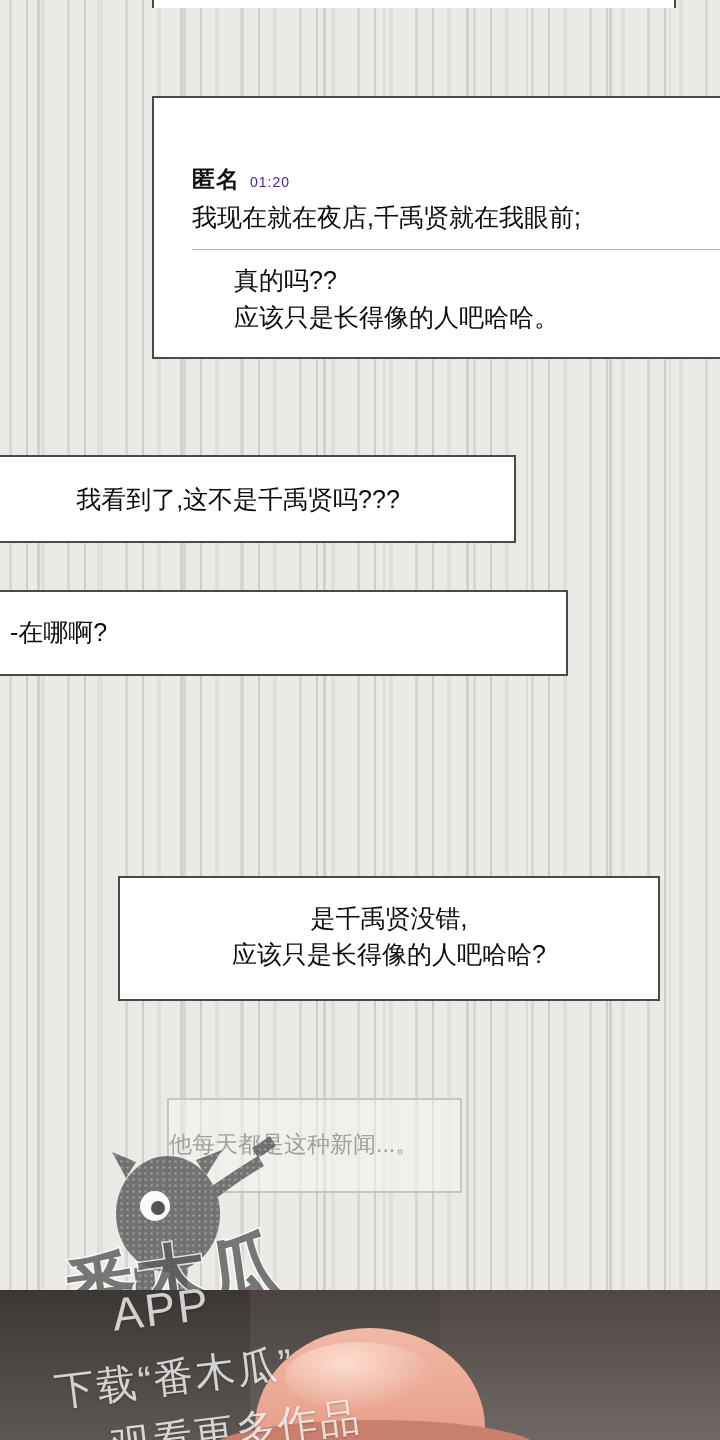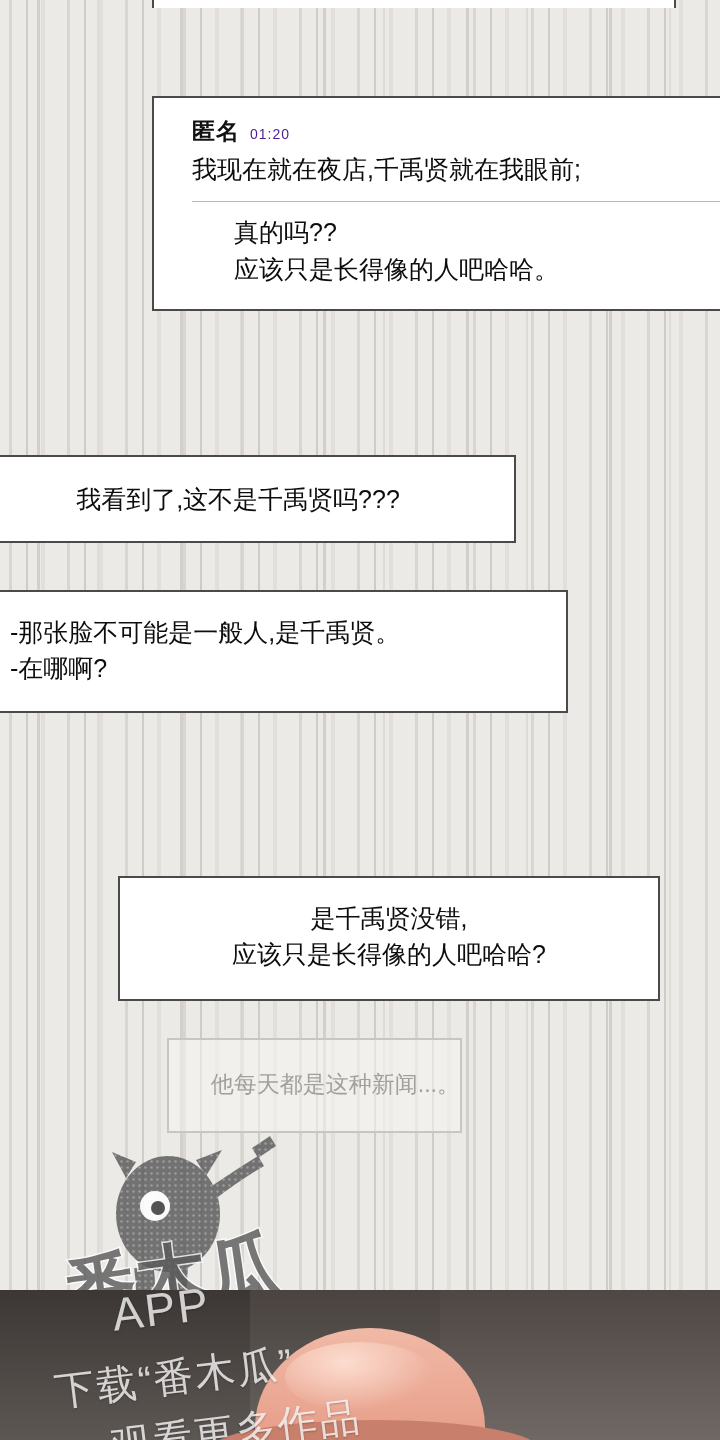--- a/index.html
+++ b/index.html
@@ -70,20 +70,21 @@
     display: flex;
     align-items: baseline;
     gap: 10px;
     padding: 0 0 4px 0;
   }
   .bubble .name {
     font-size: 23px;
     color: #111;
     font-weight: 600;
     letter-spacing: 1px;
+    margin-top: 48px;
   }
   .bubble .time {
     font-size: 14px;
     color: #4c1d95;
     letter-spacing: 1px;
   }
   .line {
     font-size: 25px;
     color: #0d0d0d;
     line-height: 1.45;
@@ -137,26 +138,26 @@
     left: 118px;
     top: 876px;
     width: 542px;
     padding: 22px 0 26px 0;
     text-align: center;
   }
 
   
   #bubble-faded {
     left: 167px;
-    top: 1038px;
+    top: 1098px;
     width: 295px;
     background: rgba(245,244,242,0.55);
     border: 2px solid #c9c6c2;
     padding: 28px 0 30px 0;
-    text-align: right;
+    text-align: left;
   }
   #bubble-faded .line {
     color: #a3a09c;
     font-size: 23px;
   }
 
   
   #watermark {
     position: absolute;
     left: 30px;
@@ -260,21 +261,20 @@
       <div class="line">真的吗??</div>
       <div class="line">应该只是长得像的人吧哈哈。</div>
     </div>
   </div>
 
   <div class="bubble" id="bubble-saw">
     <div class="line">我看到了,这不是千禹贤吗???</div>
   </div>
 
   <div class="bubble" id="bubble-list">
-    <div class="line">-那张脸不可能是一般人,是千禹贤。</div>
     <div class="line">-在哪啊?</div>
   </div>
 
   <div class="bubble" id="bubble-right">
     <div class="line">是千禹贤没错,</div>
     <div class="line">应该只是长得像的人吧哈哈?</div>
   </div>
 
   <div class="bubble" id="bubble-faded">
     <div class="line">他每天都是这种新闻...。</div>

